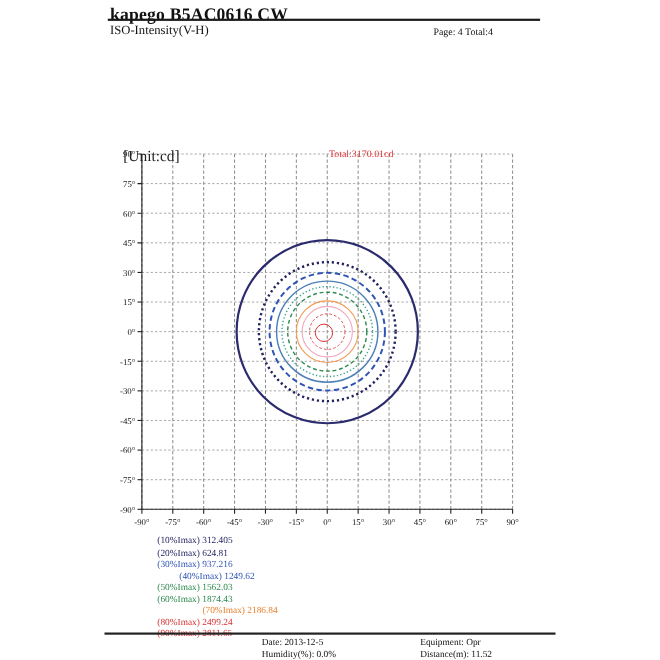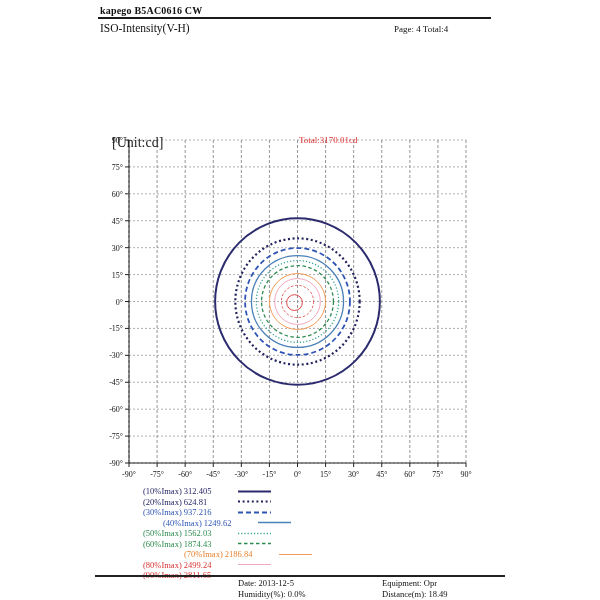--- a/index.html
+++ b/index.html
@@ -1,27 +1,27 @@
 <!DOCTYPE html>
 <html><head>
 <meta charset="utf-8">
 <style>
   html,body{margin:0;padding:0;background:#fff;}
   #page{position:relative;width:600px;height:600px;background:#ffffff;overflow:hidden;
         font-family:"Liberation Serif", serif;color:#111;}
   .abs{position:absolute;}
-  #hdr-title{left:100px;top:5px;font-size:10px;font-weight:bold;letter-spacing:.2px;font-family:Liberation Serif, serif;}
+  #hdr-title{left:100px;top:5px;font-size:16px;font-weight:bold;letter-spacing:.2px;font-family:Liberation Serif, serif;}
   #hdr-rule{left:98px;top:17px;width:393px;height:2px;background:#1a1a1a;}
   #hdr-sub{left:100px;top:22px;font-size:11.5px;}
   #hdr-page{left:394px;top:24px;font-size:9px;}
   #chart-wrap{left:90px;top:128px;width:395px;height:352px;}
   #unit-label{left:112px;top:135px;font-size:14px;color:#222;}
   #imax-label{left:299px;top:135px;font-size:9px;color:#e03030;}
   #legend{left:143px;top:486px;}
-  .lg-row{display:flex;align-items:center;height:10.5px;}
+  .lg-row{display:flex;height:10.5px;flex-direction:column;}
   .lg-label{width:94px;font-size:8.5px;white-space:nowrap;}
   .lg-swatch{display:block;margin-left:0px;}
   #ftr-rule{left:95px;top:575px;width:410px;height:2px;background:#222;}
   .ftr-col{position:absolute;top:578px;font-size:8.5px;line-height:10.5px;white-space:nowrap;}
   #ftr-c1{left:100px;}
   #ftr-c2{left:238px;}
   #ftr-c3{left:382px;}
 </style>
 </head>
 <body>
@@ -186,16 +186,16 @@
       </div>
     </div>
 
   <div id="ftr-rule" class="abs"></div>
   <div id="ftr-c2" class="ftr-col">
     <div>Date: 2013-12-5</div>
     <div>Humidity(%): 0.0%</div>
   </div>
   <div id="ftr-c3" class="ftr-col">
     <div>Equipment: Opr</div>
-    <div>Distance(m): 18.49</div>
+    <div>Distance(m): 11.52</div>
   </div>
 
 </div>
 
 </body></html>

